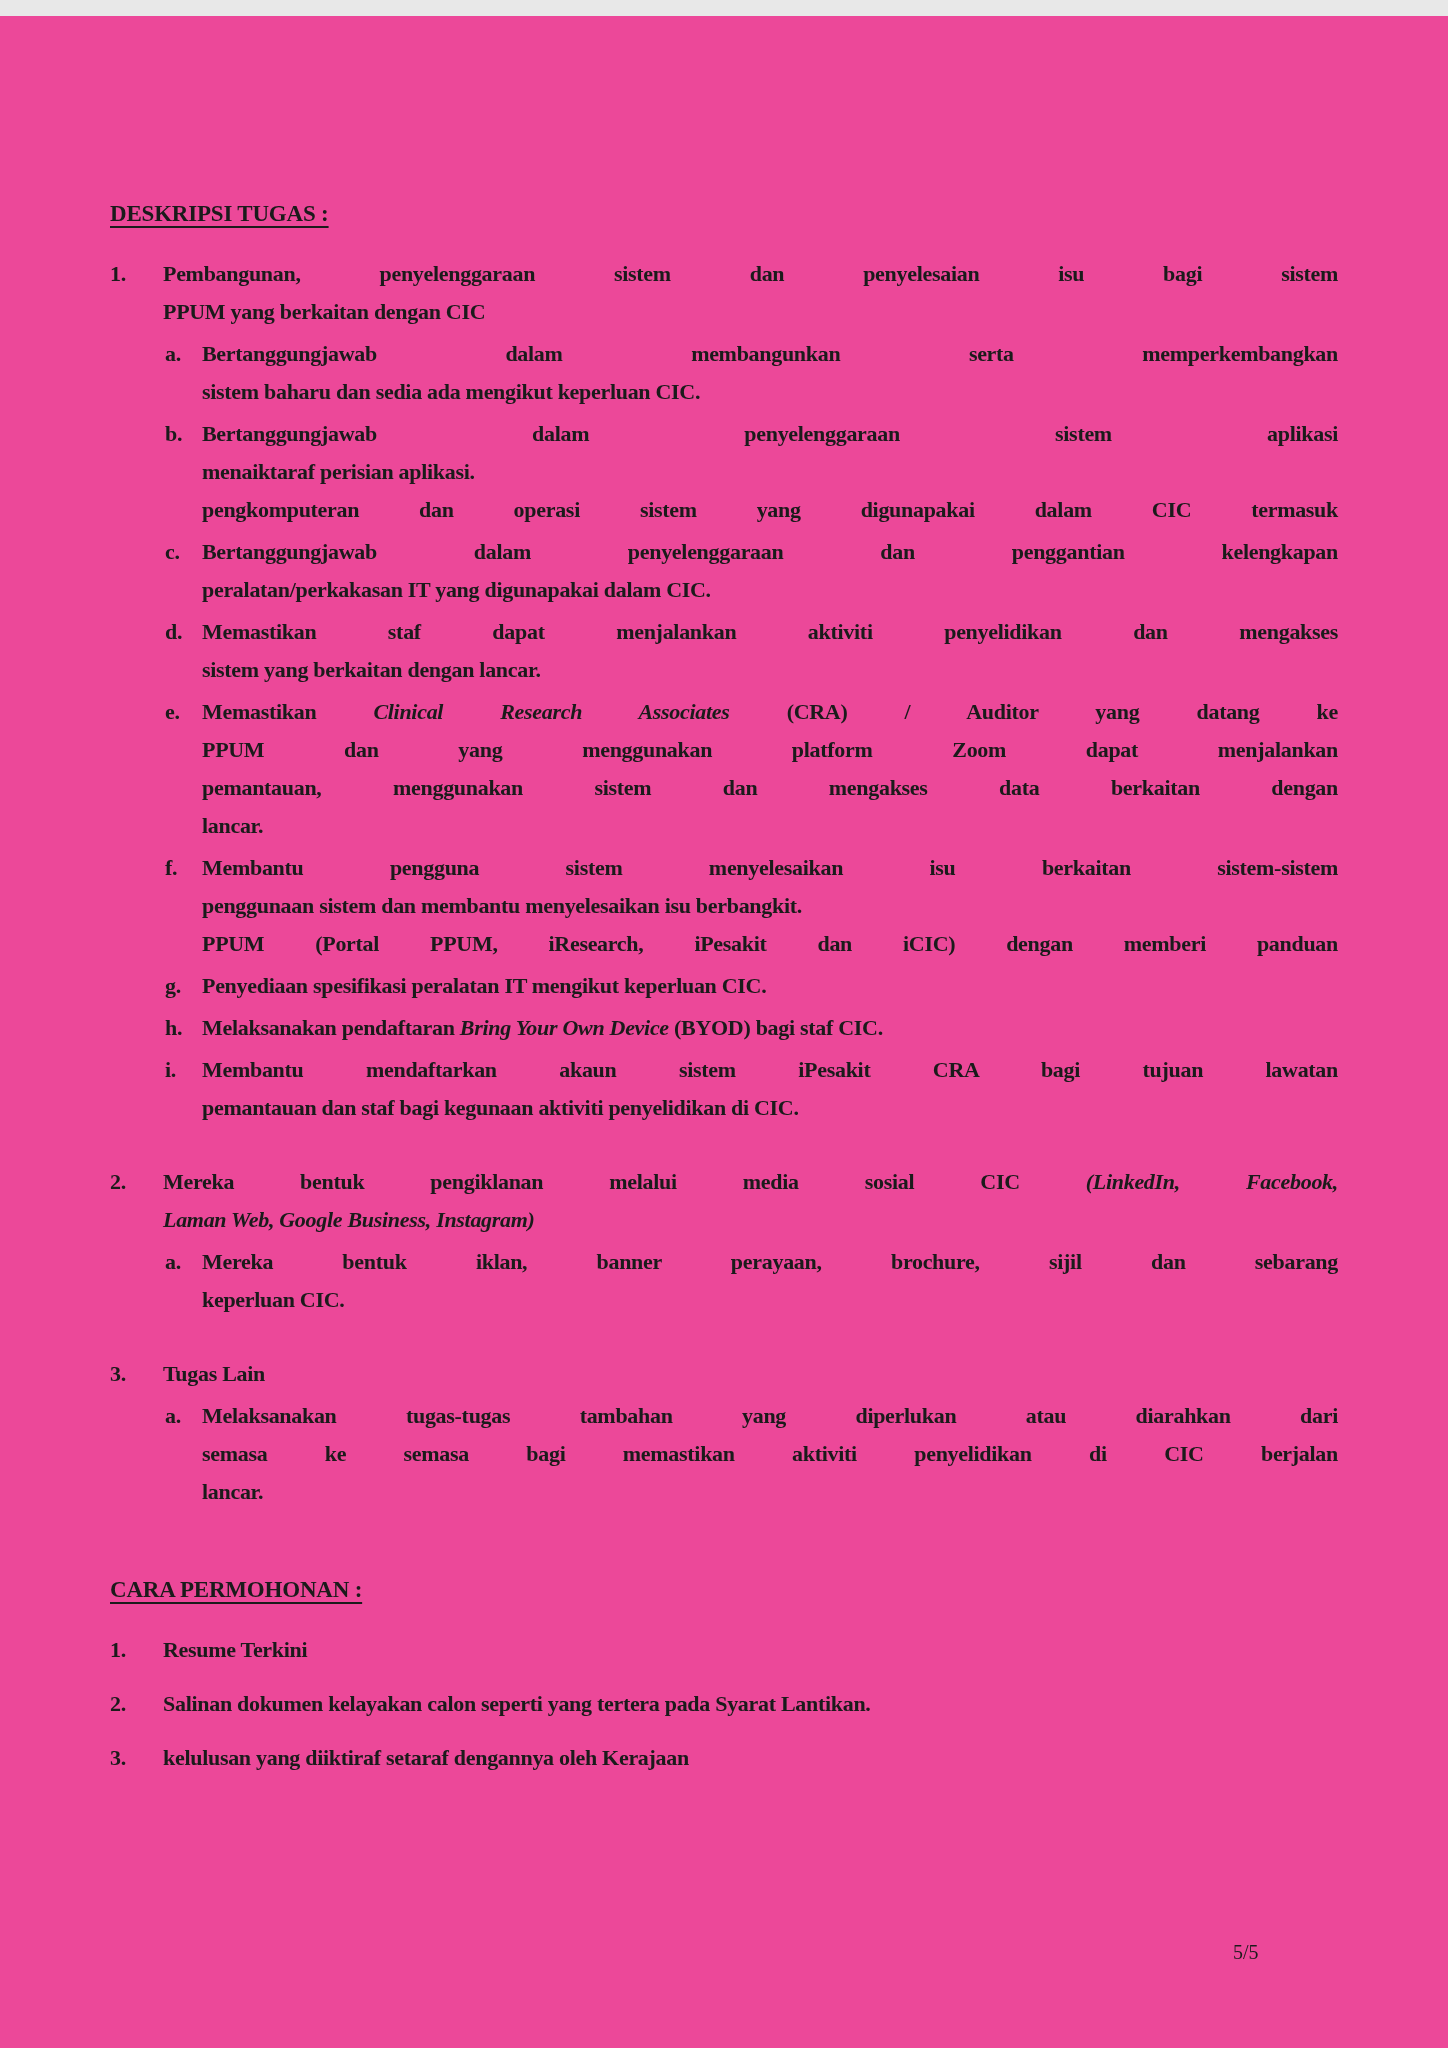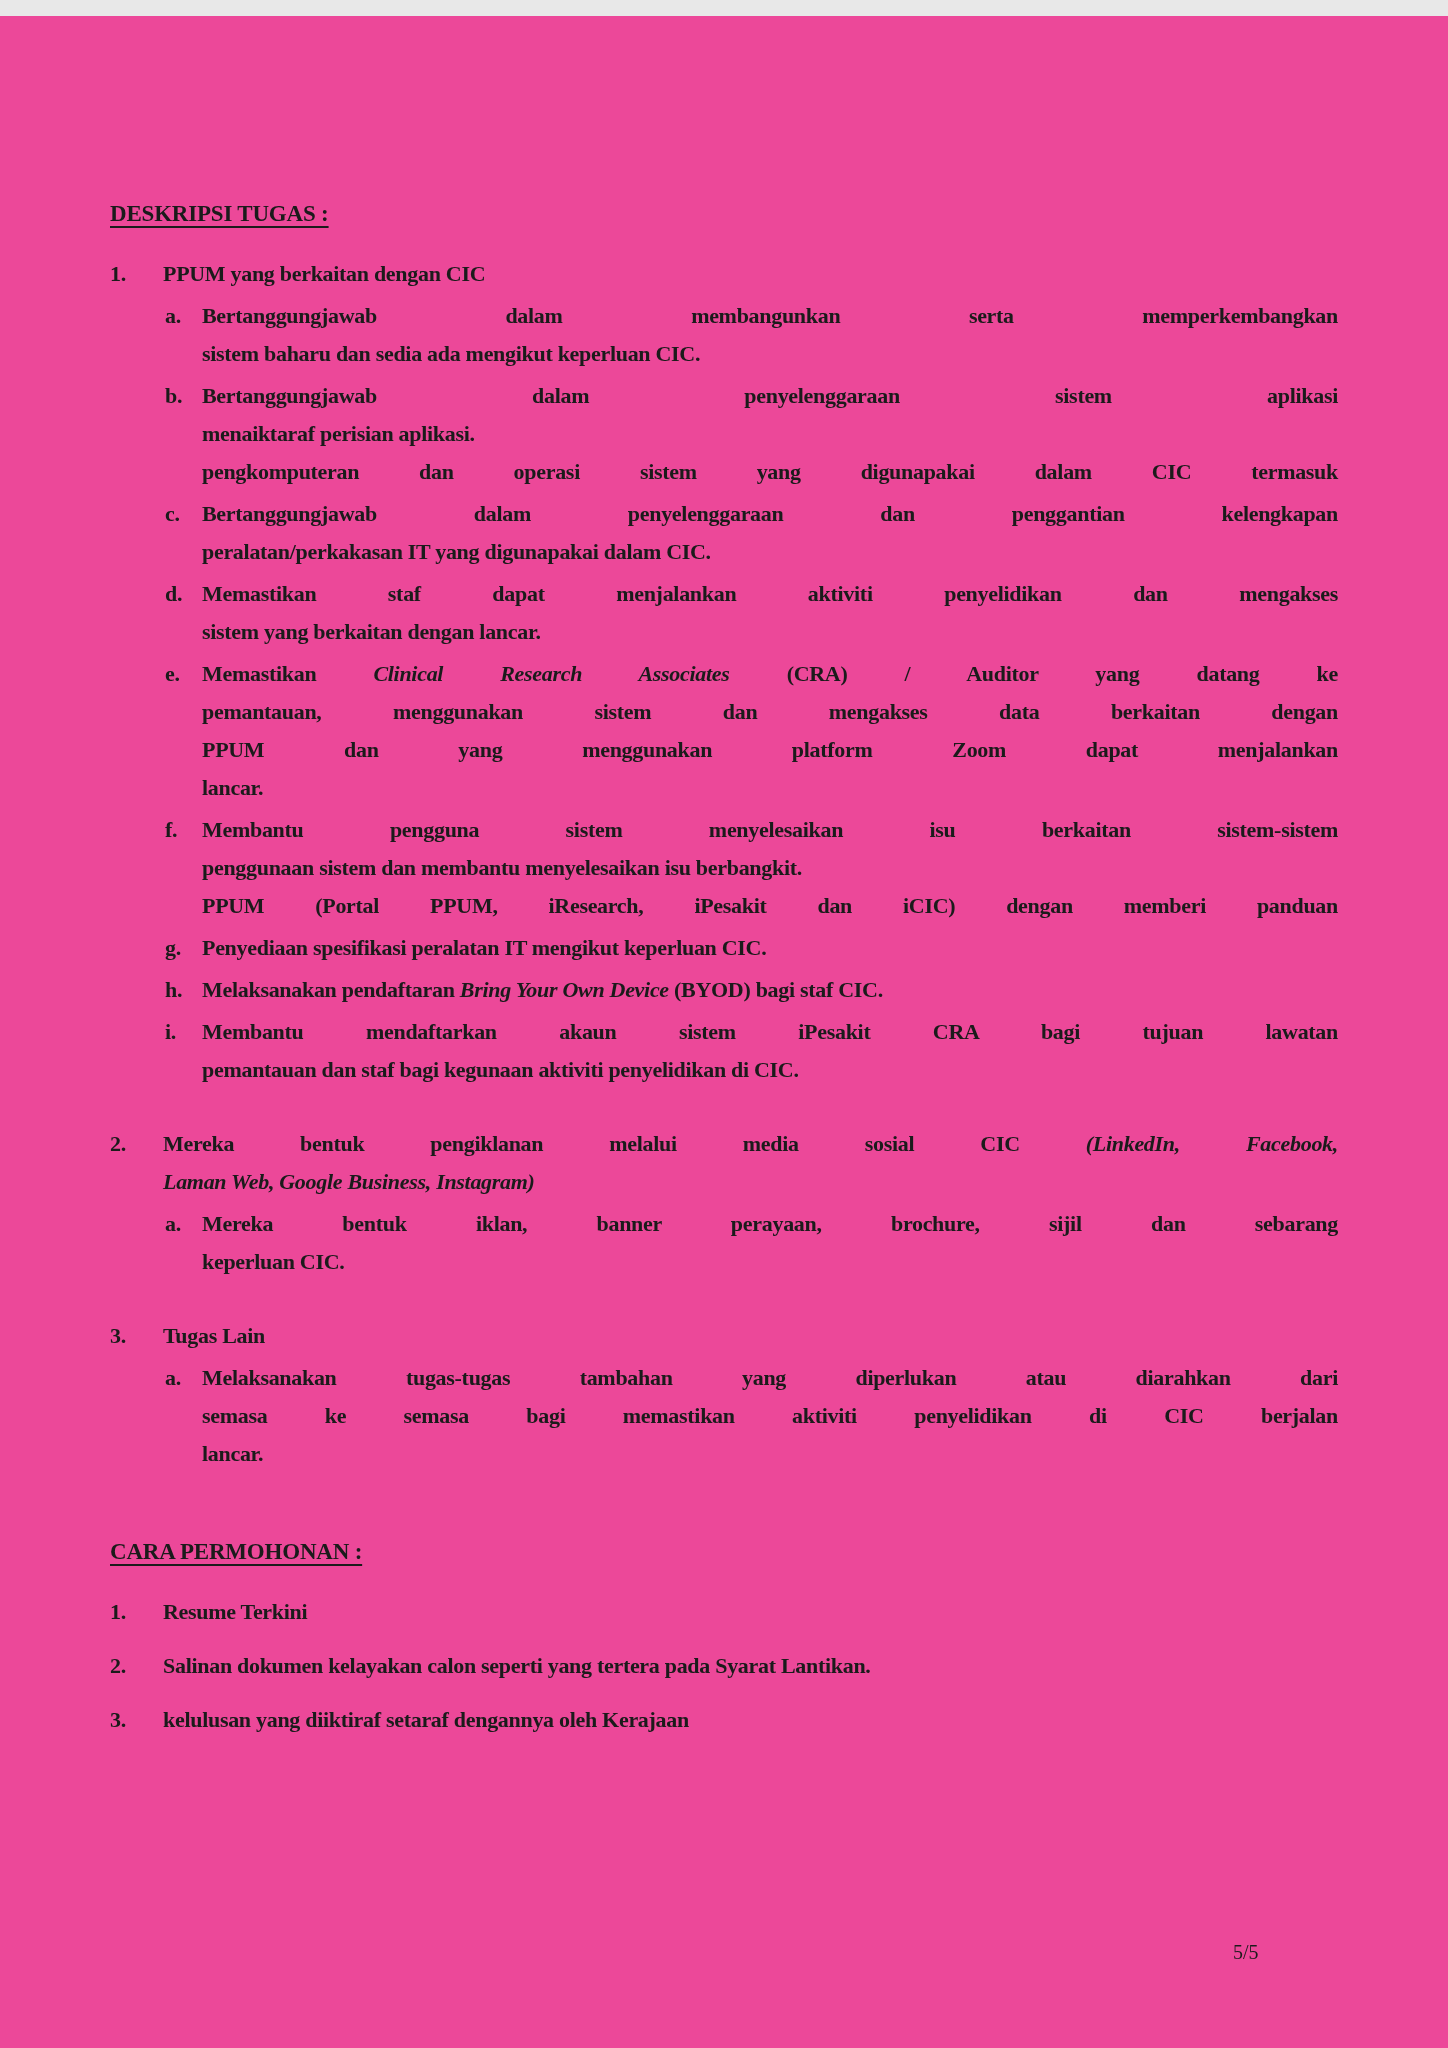--- a/index.html
+++ b/index.html
@@ -58,20 +58,21 @@
 
 <div class="page">
 
   <section class="sec">
     <h2 class="heading">DESKRIPSI TUGAS :</h2>
     <div class="list" id="tasks-list">
         <div class="item">
           <div class="row">
             <div class="num">1.</div>
             <div class="body">
+              <div class="line jfull"><span>Pembangunan, penyelenggaraan sistem dan penyelesaian isu bagi sistem</span></div>
               <div class="line"><span>PPUM yang berkaitan dengan CIC</span></div>
             </div>
           </div>
           <div class="subs">
             <div class="row sub">
               <div class="letter">a.</div>
               <div class="body">
                 <div class="line jfull"><span>Bertanggungjawab dalam membangunkan serta memperkembangkan</span></div>
                 <div class="line"><span>sistem baharu dan sedia ada mengikut keperluan CIC.</span></div>
               </div>
@@ -95,22 +96,22 @@
               <div class="letter">d.</div>
               <div class="body">
                 <div class="line jfull"><span>Memastikan staf dapat menjalankan aktiviti penyelidikan dan mengakses</span></div>
                 <div class="line"><span>sistem yang berkaitan dengan lancar.</span></div>
               </div>
             </div>
             <div class="row sub">
               <div class="letter">e.</div>
               <div class="body">
                 <div class="line jfull"><span>Memastikan </span><span class="it">Clinical Research Associates</span><span> (CRA) / Auditor yang datang ke</span></div>
+                <div class="line jfull"><span>PPUM dan yang menggunakan platform Zoom dapat menjalankan</span></div>
                 <div class="line jfull"><span>pemantauan, menggunakan sistem dan mengakses data berkaitan dengan</span></div>
-                <div class="line jfull"><span>PPUM dan yang menggunakan platform Zoom dapat menjalankan</span></div>
                 <div class="line"><span>lancar.</span></div>
               </div>
             </div>
             <div class="row sub">
               <div class="letter">f.</div>
               <div class="body">
                 <div class="line jfull"><span>Membantu pengguna sistem menyelesaikan isu berkaitan sistem-sistem</span></div>
                 <div class="line"><span>penggunaan sistem dan membantu menyelesaikan isu berbangkit.</span></div>
                 <div class="line jfull"><span>PPUM (Portal PPUM, iResearch, iPesakit dan iCIC) dengan memberi panduan</span></div>
               </div>

